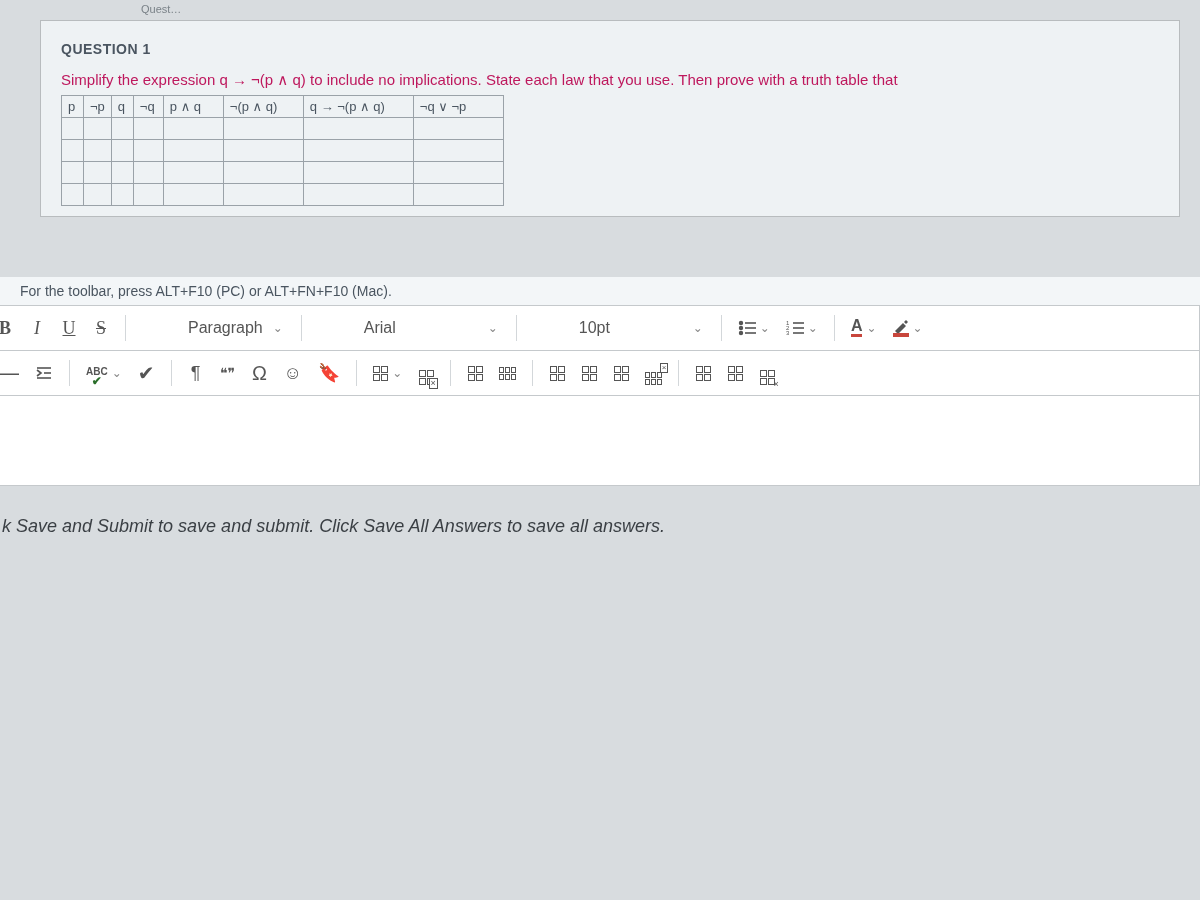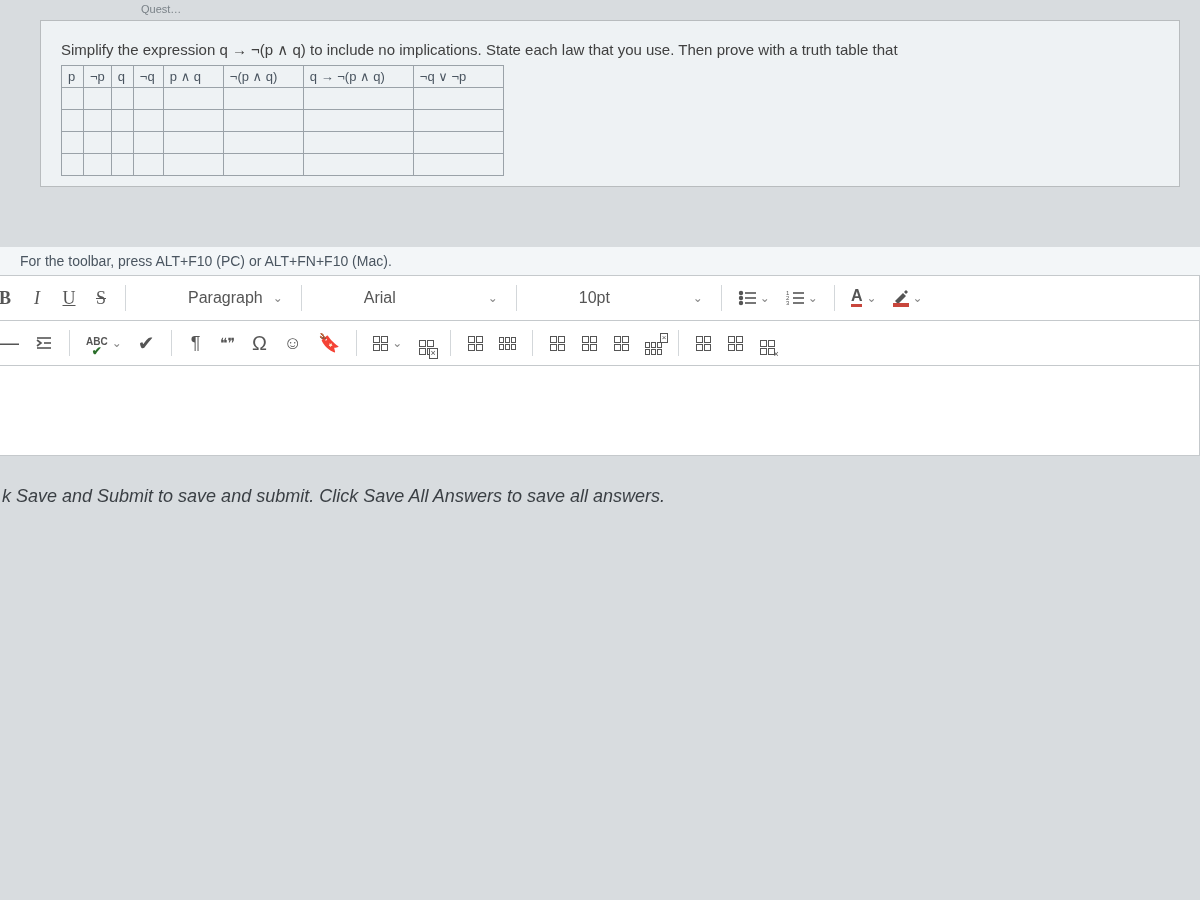--- a/index.html
+++ b/index.html
@@ -21,21 +21,21 @@
   }
   .question-label {
     font-size: 14px;
     font-weight: bold;
     color: #4a5560;
     letter-spacing: 0.5px;
     margin-bottom: 14px;
   }
   .prompt {
     font-size: 15px;
-    color: #404040;
+    color: #be185d;
     margin-bottom: 6px;
   }
   table.truth {
     border-collapse: collapse;
     margin-top: 2px;
   }
   table.truth th, table.truth td {
     border: 1px solid #9aa2a8;
     font-size: 13px;
     color: #4a5560;
@@ -162,20 +162,21 @@
     left: 100px;
     font-size: 11px;
     color: #7a8288;
   }
 </style>
 </head>
 <body>
 
 <div class="page">
   <div class="quest-tab">Quest…</div>
+  <div class="question-label">QUESTION 1</div>
   <div class="prompt">Simplify the expression q → ¬(p ∧ q) to include no implications. State each law that you use. Then prove with a truth table that</div>
 
   <table class="truth">
     <thead>
       <tr>
         <th class="c1">p</th>
         <th class="c2">¬p</th>
         <th class="c3">q</th>
         <th class="c4">¬q</th>
         <th class="c5">p ∧ q</th>

